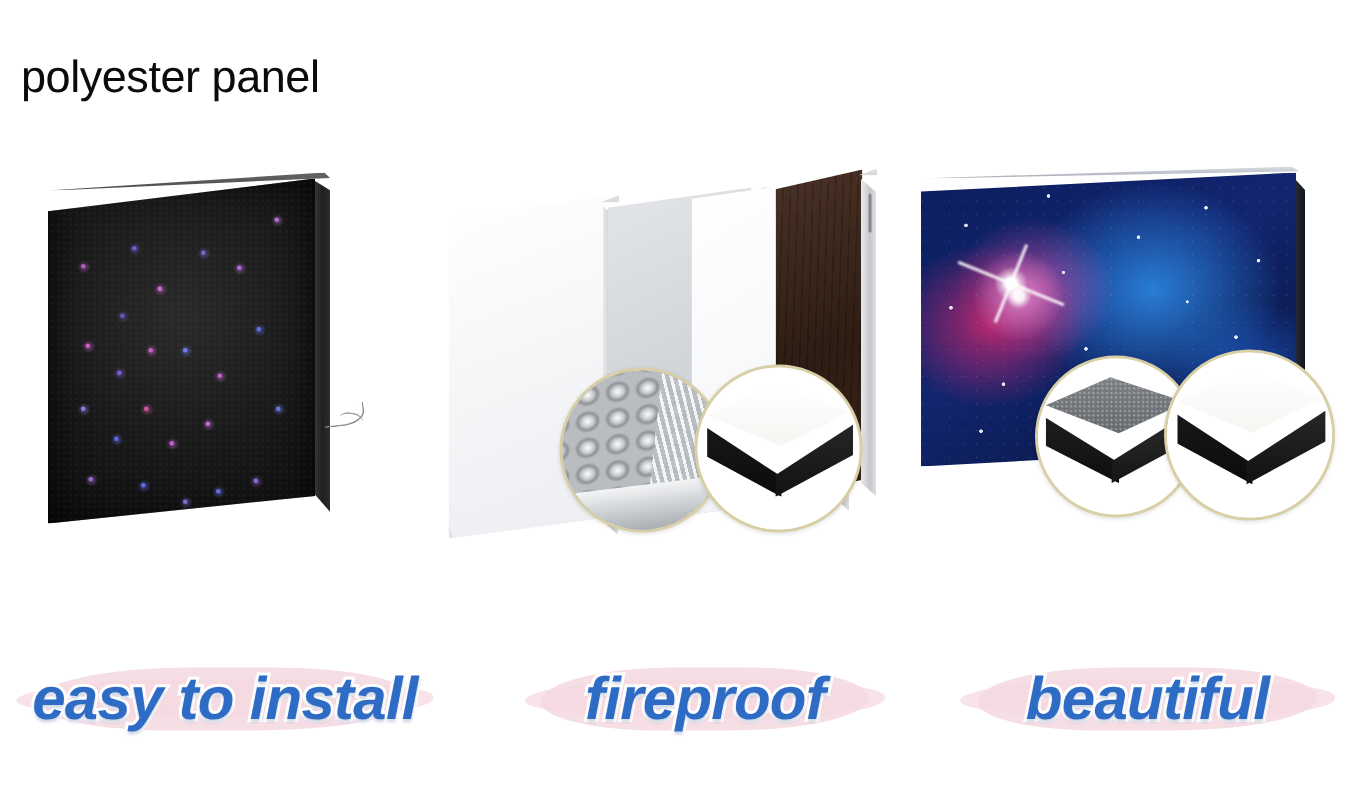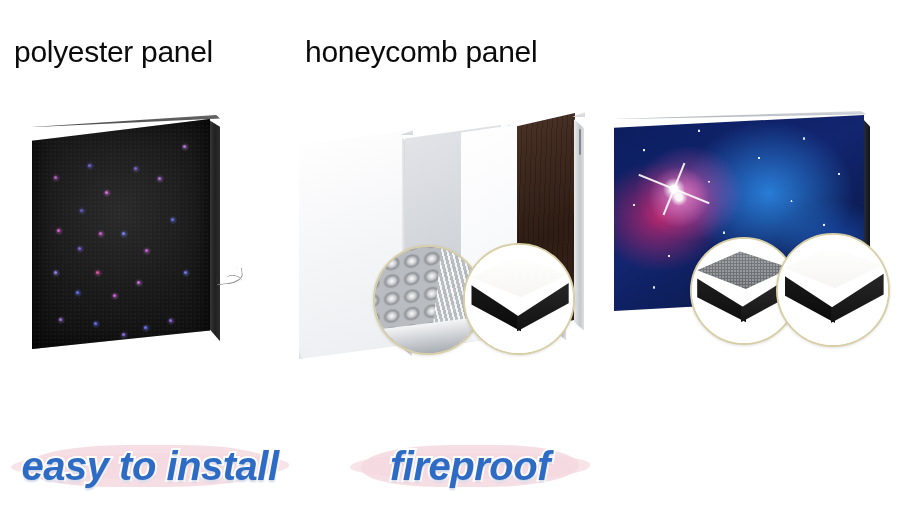--- a/index.html
+++ b/index.html
@@ -281,21 +281,20 @@
     paint-order:stroke fill;
     text-shadow:0 2px 2px rgba(120,140,180,.35);
   }
 </style>
 </head>
 <body style="background: rgb(255, 255, 255);">
 
 <div class="stage">
 
   <div class="heading" id="h0">polyester panel</div>
-  <div class="heading" id="h1">honeycomb panel</div>
 
   <div class="cell" id="cell0">
     <div class="star-wrap">
       <div class="star-top"></div>
       <div class="star-side"></div>
       <div class="star-face">
         <div id="star-dots">
             <span class="dot" style="left: 151px; top: 26px; background: rgb(176, 112, 200); color: rgb(176, 112, 200);"></span>
             <span class="dot" style="left: 56px; top: 45px; background: rgb(106, 95, 208); color: rgb(106, 95, 208);"></span>
             <span class="dot" style="left: 102px; top: 48px; background: rgb(122, 99, 201); color: rgb(122, 99, 201);"></span>
@@ -413,14 +412,18 @@
   </div>
 
   <div class="cap" id="cap1">
     <div class="swash" style="background: rgb(246, 220, 227);"></div>
     <div class="cap-text" style="color: rgb(45, 107, 196); -webkit-text-stroke: 4px rgb(255, 255, 255);">fireproof</div>
   </div>
   <div class="cap" id="cap0">
     <div class="swash" style="background: rgb(246, 220, 227);"></div>
     <div class="cap-text" style="color: rgb(45, 107, 196); -webkit-text-stroke: 4px rgb(255, 255, 255);">easy to install</div>
   </div>
+  <div class="cap" id="cap2">
+    <div class="swash" style="background: rgb(246, 220, 227);"></div>
+    <div class="cap-text" style="color: rgb(45, 107, 196); -webkit-text-stroke: 4px rgb(255, 255, 255);">beautiful</div>
+  </div>
 
 </div>
 
 </body></html>

